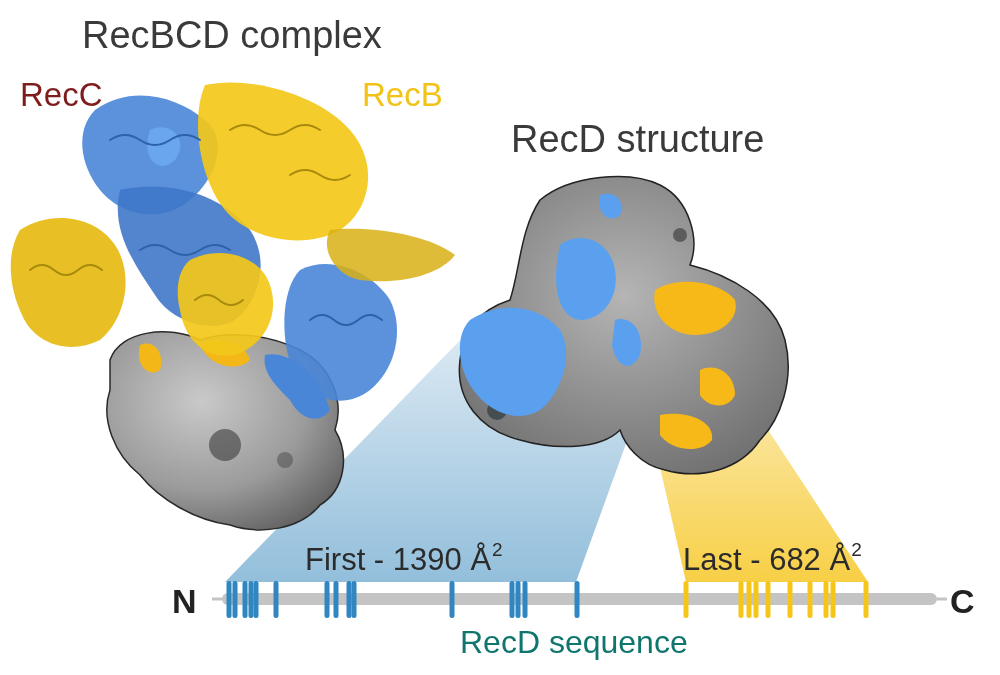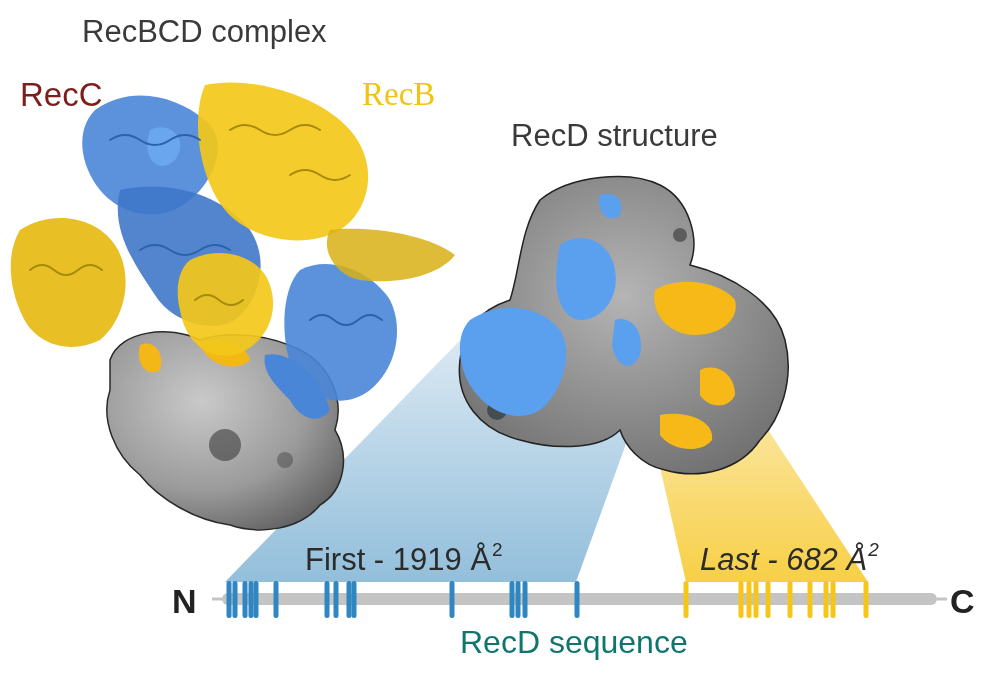--- a/index.html
+++ b/index.html
@@ -1,19 +1,19 @@
 <!DOCTYPE html>
 <html><head>
 <meta charset="utf-8">
 <style>
   html, body { margin: 0; padding: 0; background: #ffffff; }
   body { width: 1000px; height: 675px; position: relative; overflow: hidden;
          font-family: "Liberation Sans", "DejaVu Sans", sans-serif; }
   .label { position: absolute; white-space: nowrap; line-height: 1; }
-  .title { color: #3a3a3a; font-size: 31px; }
+  .title { color: #3a3a3a; font-size: 38px; }
   .recc { color: #7f1d1d; font-size: 33px; }
   .recb { color: #f2c315; font-size: 33px; }
   .area { color: #2b2b2b; font-size: 31px; }
   .area sup { font-size: 19px; vertical-align: 14px; margin-left: 1px; }
   .term { color: #222; font-size: 34px; font-weight: bold; }
   svg.art { position: absolute; left: 0; top: 0; }
 </style>
 </head>
 <body>
 
@@ -123,21 +123,21 @@
       <rect x="787.5" y="581" width="5" height="37" rx="2.5" fill="#f5c518"></rect>
       <rect x="807.5" y="581" width="5" height="37" rx="2.5" fill="#f5c518"></rect>
       <rect x="823.5" y="581" width="5" height="37" rx="2.5" fill="#f5c518"></rect>
       <rect x="830.5" y="581" width="5" height="37" rx="2.5" fill="#f5c518"></rect>
       <rect x="863.5" y="581" width="5" height="37" rx="2.5" fill="#f5c518"></rect>
     </g>
 </svg>
 
 <div class="label title" style="left:82px; top:16px;">RecBCD complex</div>
 <div class="label recc" style="left:20px; top:78px;">RecC</div>
-<div class="label recb" style="left:362px; top:78px;font-family:Liberation Serif, serif;">RecB</div>
+<div class="label recb" style="left:362px; top:78px;">RecB</div>
 <div class="label title" style="left:511px; top:120px;">RecD structure</div>
 
-<div class="label area" style="left:305px; top:540px;"><span>First - 1919 Å</span><sup>2</sup></div>
-<div class="label area" style="left:700px; top:540px;font-style:italic;"><span>Last - 682 Å</span><sup>2</sup></div>
+<div class="label area" style="left:305px; top:540px;"><span>First - 1390 Å</span><sup>2</sup></div>
+<div class="label area" style="left:683px; top:540px;"><span>Last - 682 Å</span><sup>2</sup></div>
 
 <div class="label term" style="left:172px; top:584px;">N</div>
 <div class="label term" style="left:950px; top:584px;">C</div>
 <div class="label title" style="left:460px; top:626px; color:#0f766e; font-size:32px;">RecD sequence</div>
 
 </body></html>

